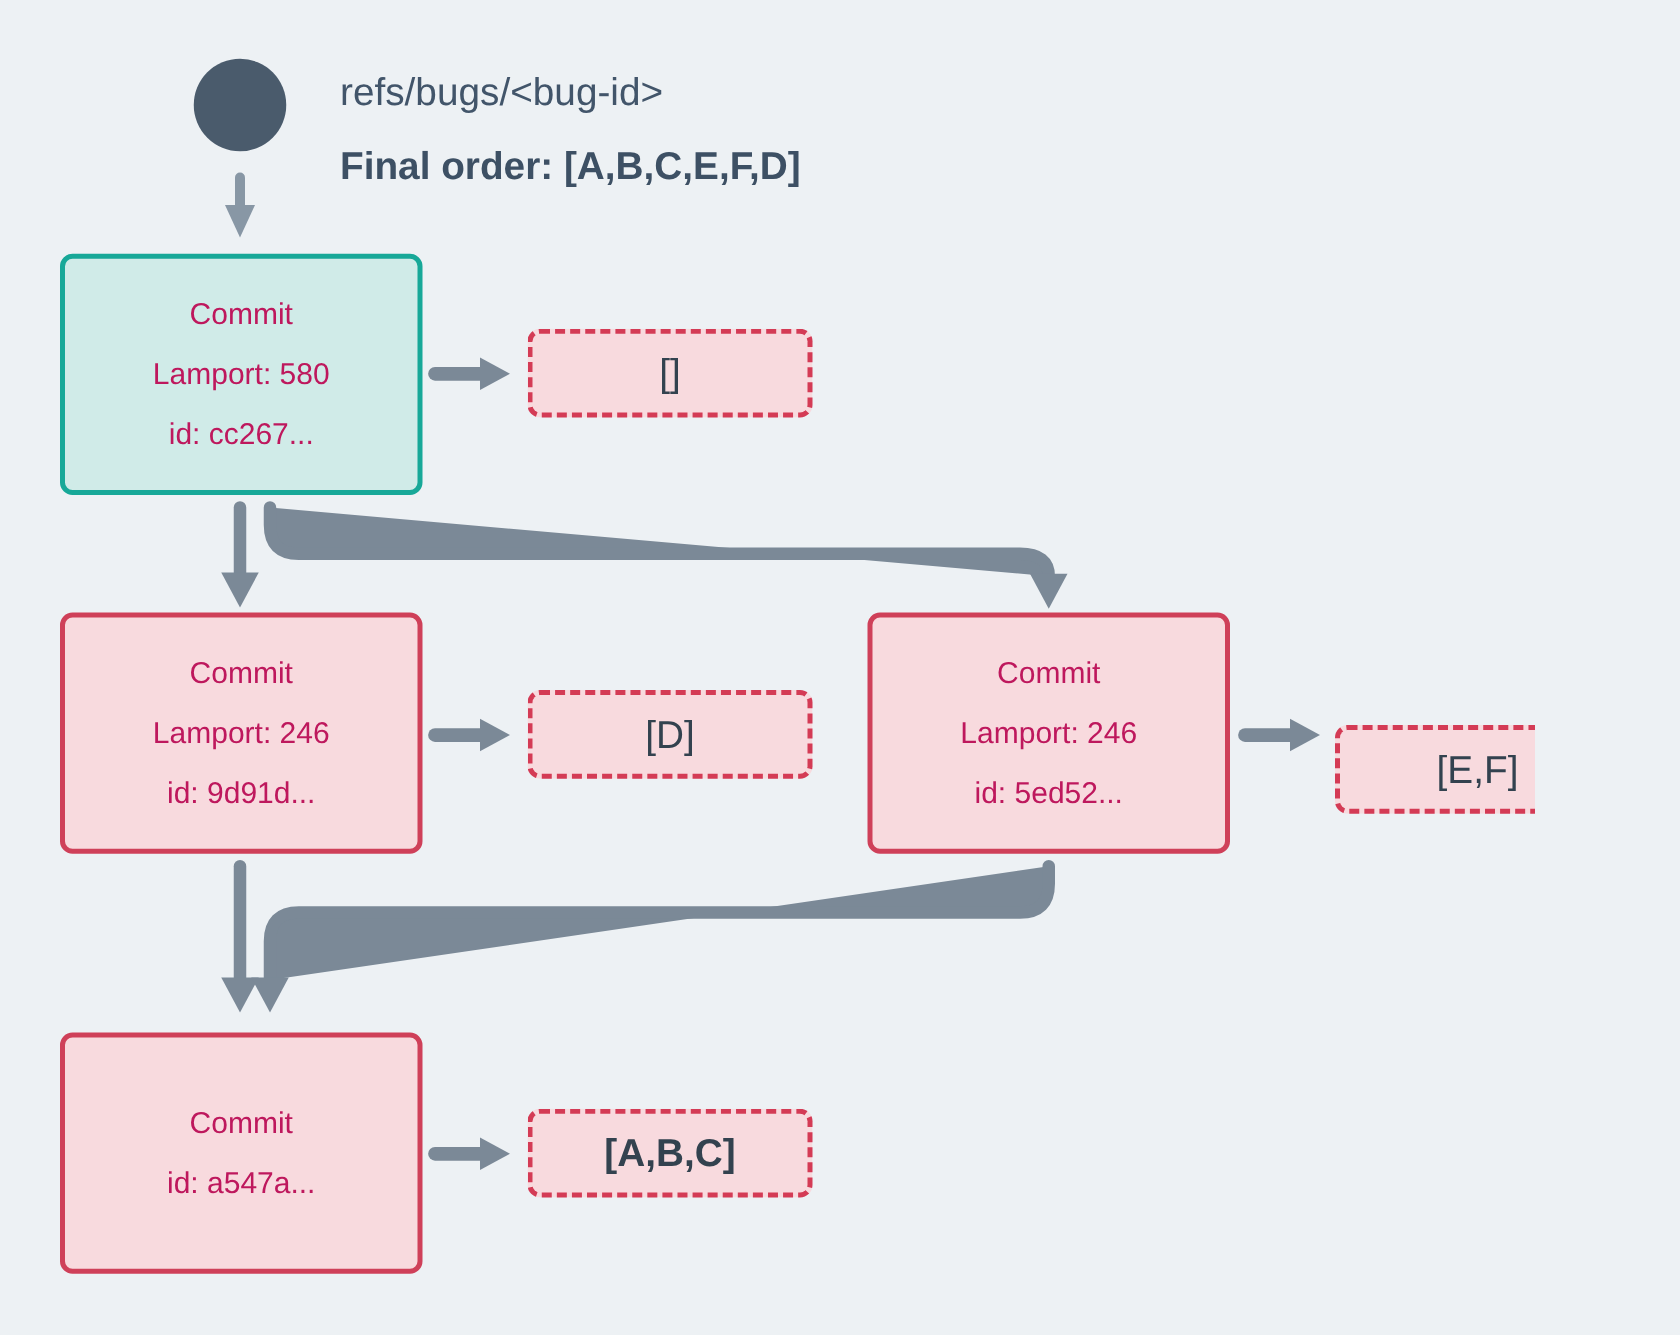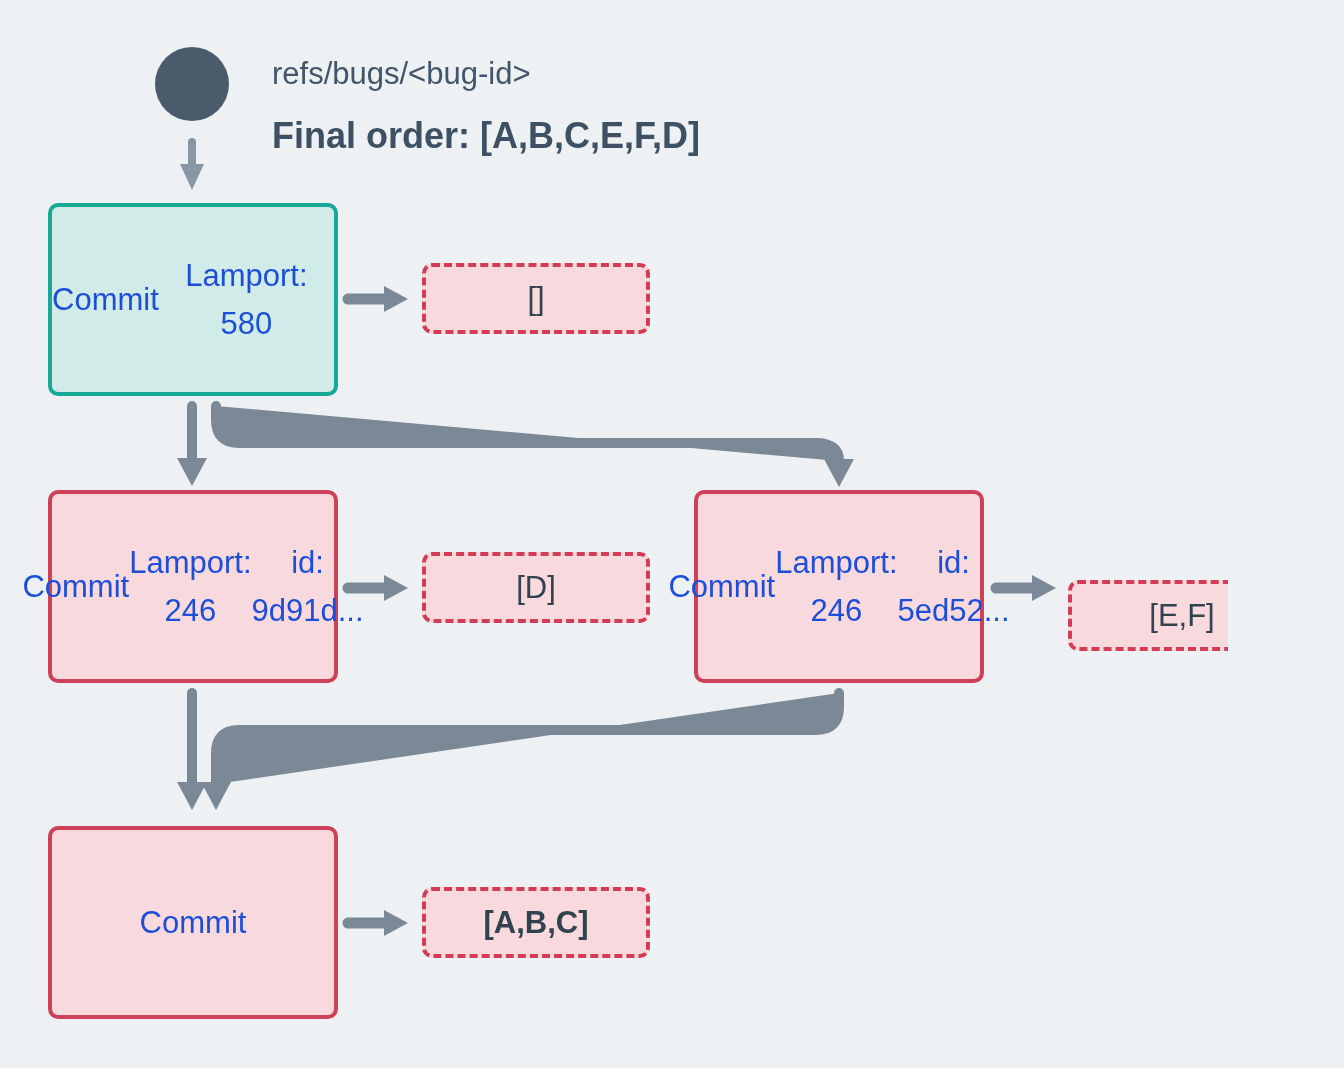--- a/index.html
+++ b/index.html
@@ -31,37 +31,37 @@
   .ref-label {
     position: absolute;
     left: 272px; top: 56px;
     font-size: 31px;
     color: #42556a;
     white-space: nowrap;
   }
   .final-order {
     position: absolute;
     left: 272px; top: 115px;
-    font-size: 36px;
+    font-size: 31px;
     font-weight: bold;
     color: #3d5064;
     white-space: nowrap;
   }
   .node {
     position: absolute;
     width: 290px; height: 193px;
     box-sizing: border-box;
     border-radius: 10px;
     display: flex;
-    flex-direction: row;
+    flex-direction: column;
     align-items: center;
     justify-content: center;
     text-align: center;
-    color: #1d4ed8;
-    font-size: 31px;
+    color: #be185d;
+    font-size: 24px;
     line-height: 48px;
   }
   .node-teal {
     background: #d0ebe8;
     border: 4px solid #17a898;
   }
   .node-pink {
     background: #f8dade;
     border: 4px solid #cf4059;
   }
@@ -140,36 +140,38 @@
     </g>
   </svg>
 
   <div class="ref-circle"></div>
   <div class="ref-label">refs/bugs/&lt;bug-id&gt;</div>
   <div class="final-order">Final order: [A,B,C,E,F,D]</div>
 
   <div class="node node-teal pos-root">
     <div>Commit</div>
     <div>Lamport: 580</div>
+    <div>id: cc267...</div>
   </div>
 
   <div class="node node-pink pos-left">
     <div>Commit</div>
     <div>Lamport: 246</div>
     <div>id: 9d91d...</div>
   </div>
 
   <div class="node node-pink pos-right">
     <div>Commit</div>
     <div>Lamport: 246</div>
     <div>id: 5ed52...</div>
   </div>
 
   <div class="node node-pink pos-merged">
     <div>Commit</div>
+    <div>id: a547a...</div>
   </div>
 
   <div class="payload pos-payload-root">[]</div>
   <div class="payload pos-payload-left">[D]</div>
   <div class="payload pos-payload-right">[E,F]</div>
   <div class="payload pos-payload-merged">[A,B,C]</div>
 
 </div>
 
 </body></html>

